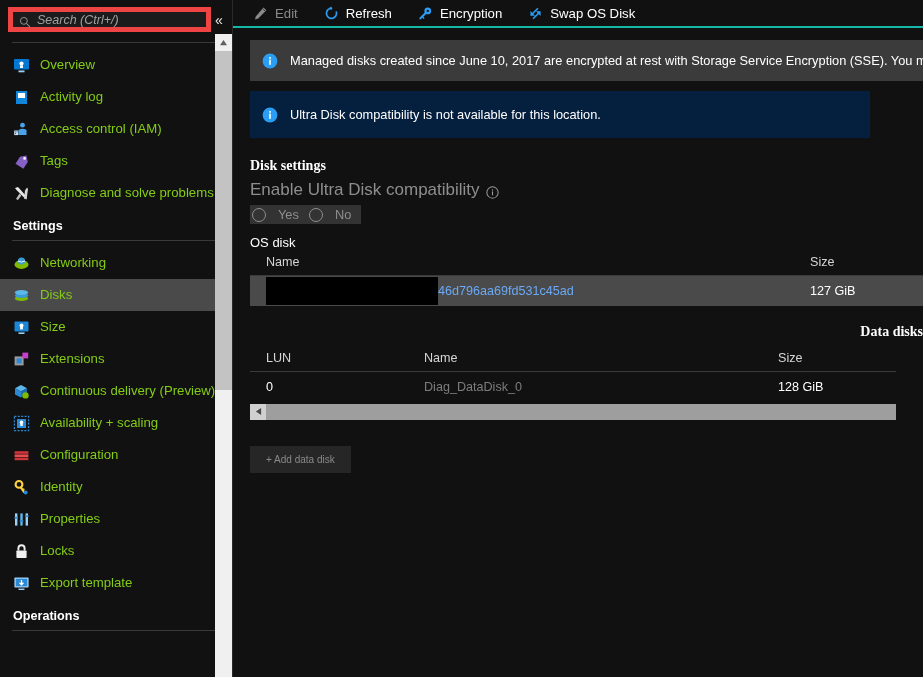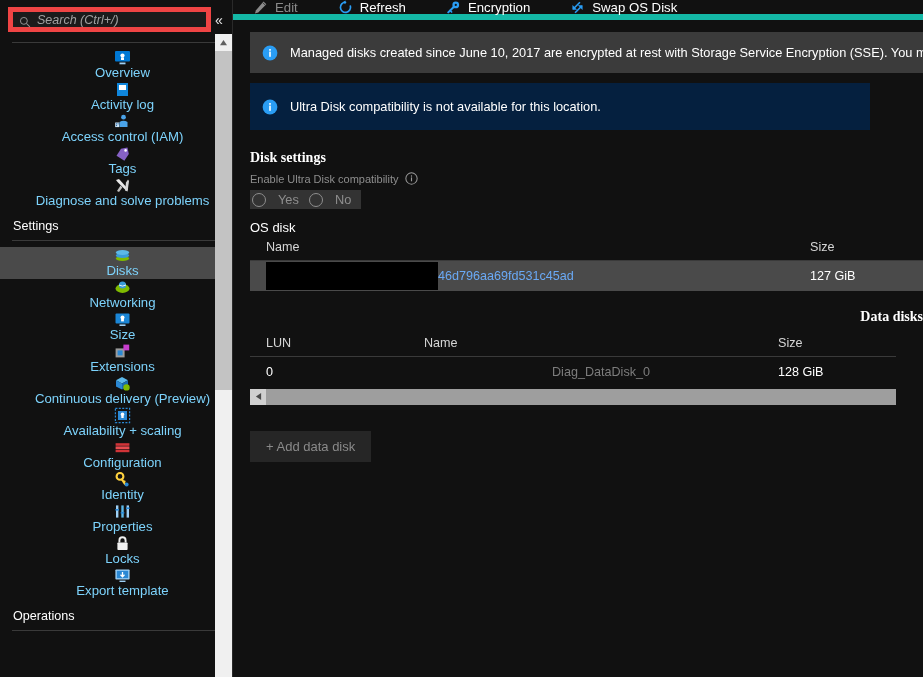--- a/index.html
+++ b/index.html
@@ -50,30 +50,29 @@
     font-family: "Liberation Sans", sans-serif;
   }
   .side-divider {
     height: 1px; background: #3a3a3a;
     margin: 4px 12px 6px 12px;
   }
   .nav-list { padding: 0; }
   .nav-item {
     display: flex; align-items: center;
     height: 32px; padding-left: 13px;
-    gap: 0; cursor: pointer;
-    color: #7dd3fc; font-size: 13.2px;
+    gap: 10px; cursor: pointer;
+    color: #84cc16; font-size: 13.2px;
     white-space: nowrap;
-    flex-direction: column;
   }
   .nav-item.selected { background: #4a4a4a; }
   .nav-ico { width: 17px; height: 17px; flex: 0 0 17px; display:block; }
   .nav-label { line-height: 1; }
   .section-head {
-    font-size: 12.6px; font-weight: normal; color: #ffffff;
+    font-size: 12.6px; font-weight: bold; color: #ffffff;
     padding: 10px 0 3px 13px;
   }
 
   
   .side-scrollbar {
     position: absolute; top: 34px; right: 0px;
     width: 17px; height: 643px;
     background: #f0f0f0;
   }
   .ss-arrow {
@@ -88,24 +87,24 @@
   }
 
   
   .main {
     flex: 1 1 auto; height: 677px;
     background: #111111;
     position: relative; overflow: hidden;
     border-left: 1px solid #2a2a2a;
   }
   .toolbar {
-    height: 20px;
-    display: flex; align-items: center;
-    padding-left: 18px; gap: 36px;
-    border-bottom: 6px solid #14b8a6;
+    height: 28px;
+    display: flex; align-items: center;
+    padding-left: 18px; gap: 22px;
+    border-bottom: 2px solid #14b8a6;
     background: #111111;
   }
   .tb-btn {
     display: flex; align-items: center; gap: 7px;
     font-size: 13.2px; color: #ffffff;
     background: transparent; border: none; cursor: pointer;
     font-family: "Liberation Sans", sans-serif;
     padding: 2px 2px;
   }
   .tb-btn.disabled { color: #8a8a8a; cursor: default; }
@@ -133,21 +132,21 @@
   .bn-text { font-size: 12.8px; color: #ffffff; white-space: nowrap; }
 
   .sec-title {
     font-size: 14px; font-weight: bold; color: #ffffff;
     margin: 20px 0 6px 17px;
     font-family: Liberation Serif, serif;
   }
   .sec-title.tight { margin-top: 18px; text-align: right; }
 
   .field-label {
-    font-size: 11px; color: #8e8e8e;
+    font-size: 17px; color: #8e8e8e;
     margin-left: 17px;
     display: flex; align-items: center; gap: 6px;
   }
   .info-circle { width: 13px; height: 13px; display:block; }
 
   .radio-row {
     display: inline-flex; align-items: center; gap: 6px;
     margin: 5px 0 0 17px; padding: 2px 6px 2px 2px;
     background: #333333;
   }
@@ -187,39 +186,39 @@
   .c-size.os { width: 110px; }
   .hdr { color: #d6d6d6; }
   .disk-link { color: #6aa9f5; font-size: 12.6px; }
   .redaction {
     display: inline-block;
     width: 172px; height: 28px;
     background: #000000;
     vertical-align: middle;
     margin-right: 0px;
   }
-  .dim-name { color: #7d7d7d; text-align: center; }
+  .dim-name { color: #7d7d7d; }
 
   
   .h-scroll {
     margin-left: 17px; width: 646px; height: 16px;
     background: #d0d0d0; display: flex; align-items: center;
     margin-top: 2px;
   }
   .hs-arrow {
     width: 16px; height: 16px; background: #d0d0d0;
     display: flex; align-items: center; justify-content: center;
     flex: 0 0 16px;
   }
   .hs-thumb { flex: 1 1 auto; height: 16px; background: #9e9e9e; }
 
   .add-btn {
     margin: 26px 0 0 17px;
     background: #262626; border: none;
-    color: #8a8a8a; font-size: 13px;
+    color: #8a8a8a; font-size: 10px;
     font-family: "Liberation Sans", sans-serif;
     padding: 8px 16px; cursor: default;
   }
 </style>
 </head>
 <body>
 
 <div class="app">
 
   <div class="sidebar">
@@ -297,40 +296,40 @@
         </span>
         <span class="nav-label">Diagnose and solve problems</span>
       </div>
     </div>
 
     <div class="section-head">Settings</div>
     <div class="side-divider"></div>
 
     <div class="nav-list">
 
+      <div class="nav-item">
+        <span class="nav-ico">
+          <svg viewBox="0 0 17 17" width="17" height="17">
+            <ellipse cx="8.5" cy="9.5" rx="7" ry="4.4" fill="#7fba00"></ellipse>
+            <circle cx="8.5" cy="6" r="3.6" fill="#3a9bd9"></circle>
+            <path d="M5 6 Q8.5 8.2 12 6" stroke="#ffffff" stroke-width=".9" fill="none"></path>
+          </svg>
+        </span>
+        <span class="nav-label">Networking</span>
+      </div>
+
       <div class="nav-item selected">
         <span class="nav-ico">
           <svg viewBox="0 0 17 17" width="17" height="17">
             <ellipse cx="8.5" cy="11.4" rx="6.6" ry="2.5" fill="#7fba00"></ellipse>
             <ellipse cx="8.5" cy="8.4" rx="6.6" ry="2.5" fill="#3a9bd9"></ellipse>
             <ellipse cx="8.5" cy="5.4" rx="6.6" ry="2.5" fill="#5cb8e8"></ellipse>
           </svg>
         </span>
         <span class="nav-label">Disks</span>
-      </div>
-
-      <div class="nav-item">
-        <span class="nav-ico">
-          <svg viewBox="0 0 17 17" width="17" height="17">
-            <ellipse cx="8.5" cy="9.5" rx="7" ry="4.4" fill="#7fba00"></ellipse>
-            <circle cx="8.5" cy="6" r="3.6" fill="#3a9bd9"></circle>
-            <path d="M5 6 Q8.5 8.2 12 6" stroke="#ffffff" stroke-width=".9" fill="none"></path>
-          </svg>
-        </span>
-        <span class="nav-label">Networking</span>
       </div>
 
       <div class="nav-item">
         <span class="nav-ico">
           <svg viewBox="0 0 17 17" width="17" height="17">
             <rect x="1.5" y="2.5" width="14" height="10" rx="1" fill="#1b86d6"></rect>
             <circle cx="8.5" cy="6.4" r="2" fill="#ffffff"></circle>
             <rect x="7.1" y="8" width="2.8" height="2.4" fill="#ffffff"></rect>
             <rect x="5.5" y="13.4" width="6" height="1.6" fill="#9ed0f5"></rect>
           </svg>

